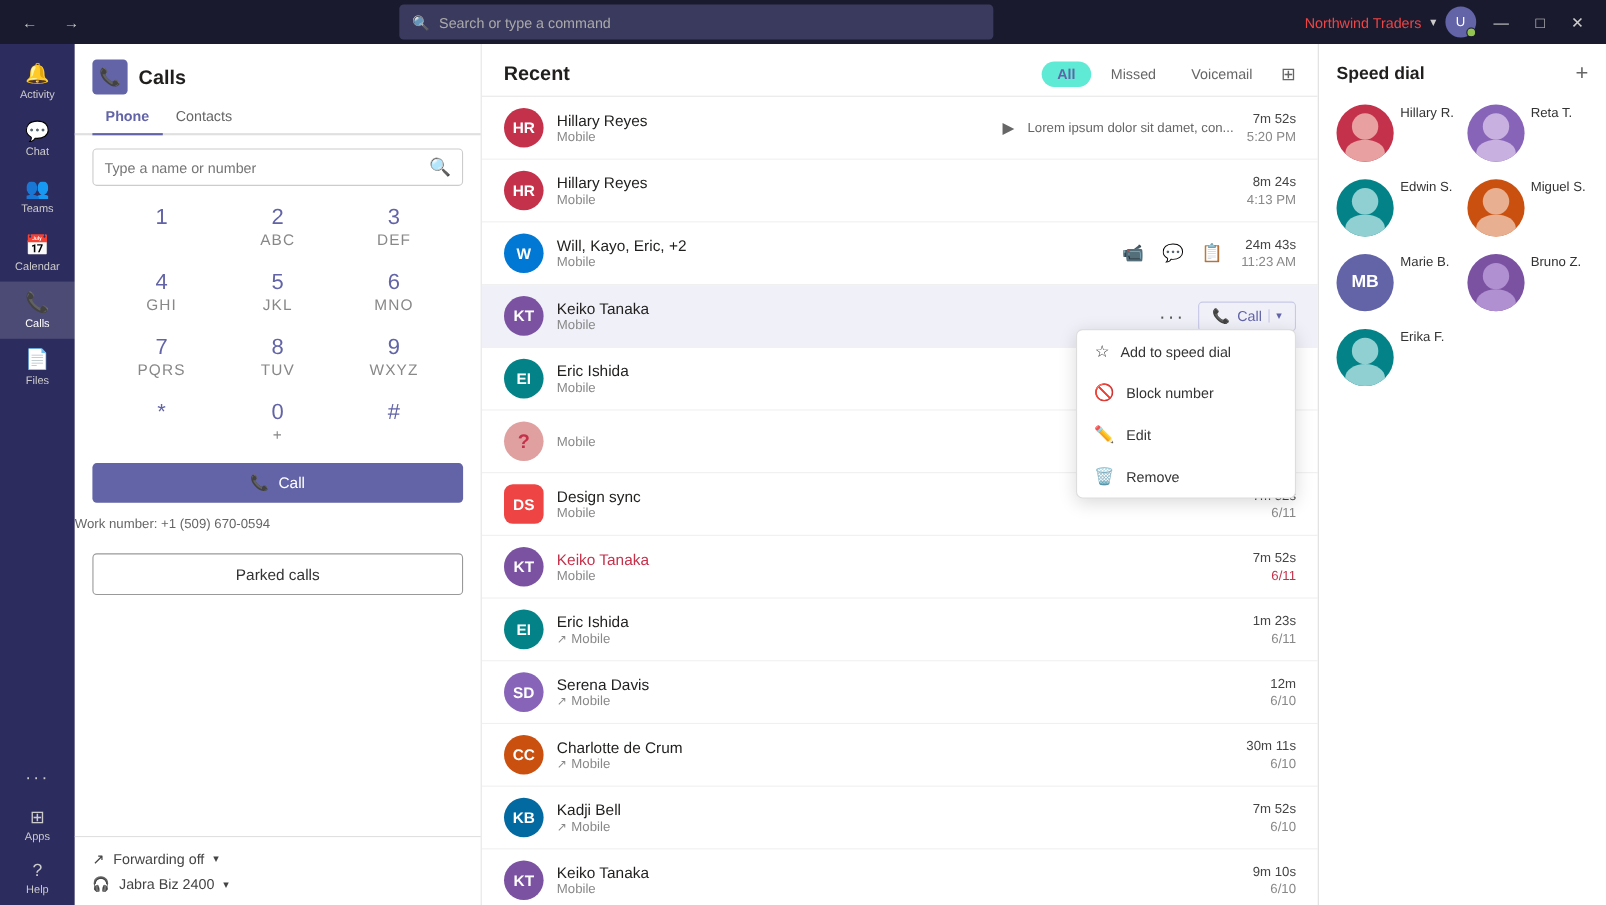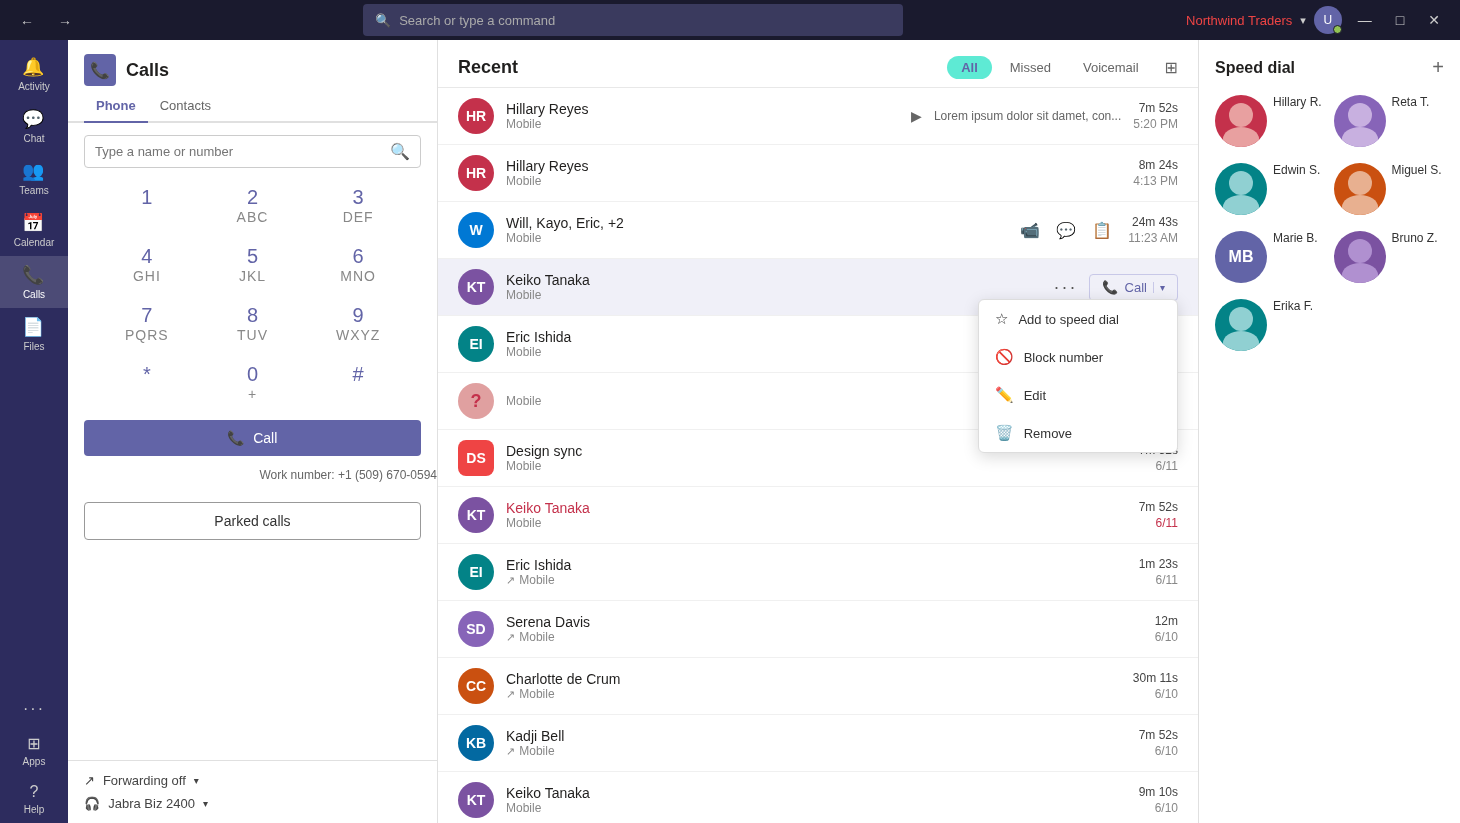--- a/index.html
+++ b/index.html
@@ -93,21 +93,21 @@
       background: #6264a7;
       color: white;
       border: none;
       border-radius: 4px;
       padding: 10px 0;
       font-size: 14px;
       cursor: pointer;
       display: flex; align-items: center; justify-content: center; gap: 8px;
       width: calc(100% - 32px);
     }
-    .work-number { text-align: right; font-size: 12px; color: #666; padding-bottom: 12px; }
+    .work-number { text-align: left; font-size: 12px; color: #666; padding-bottom: 12px; }
 
     .parked-calls-btn {
       margin: 8px 16px;
       border: 1px solid #999;
       background: white;
       border-radius: 4px;
       padding: 10px;
       font-size: 14px;
       cursor: pointer;
       text-align: center;

